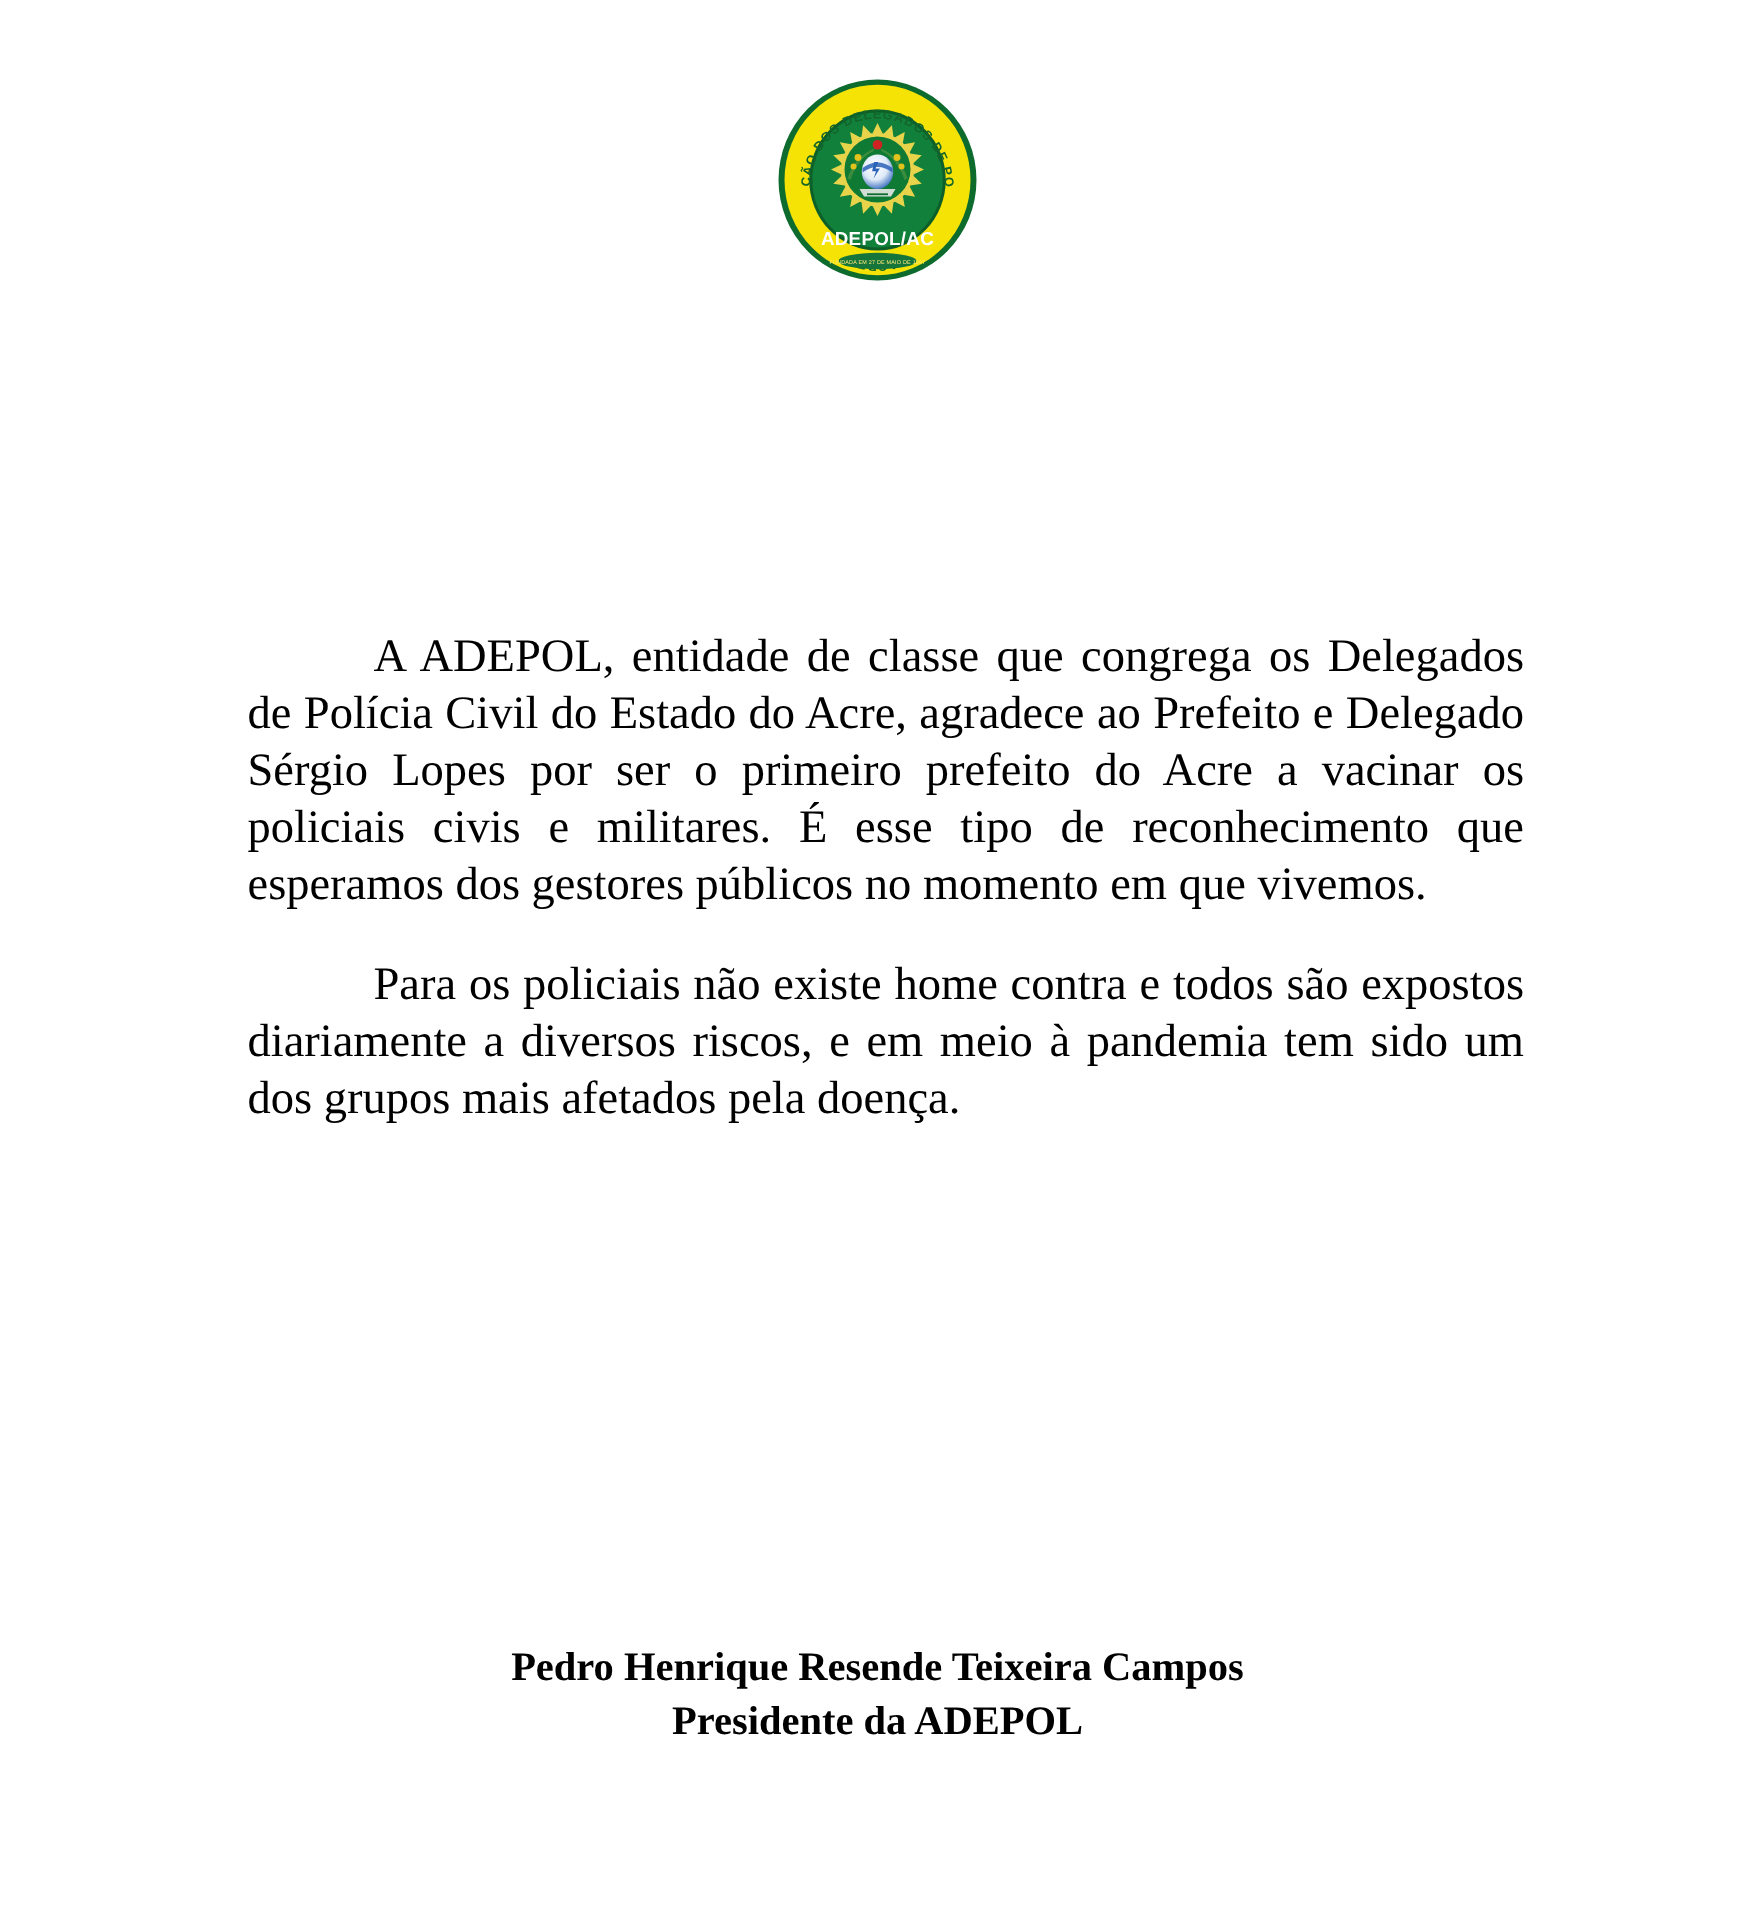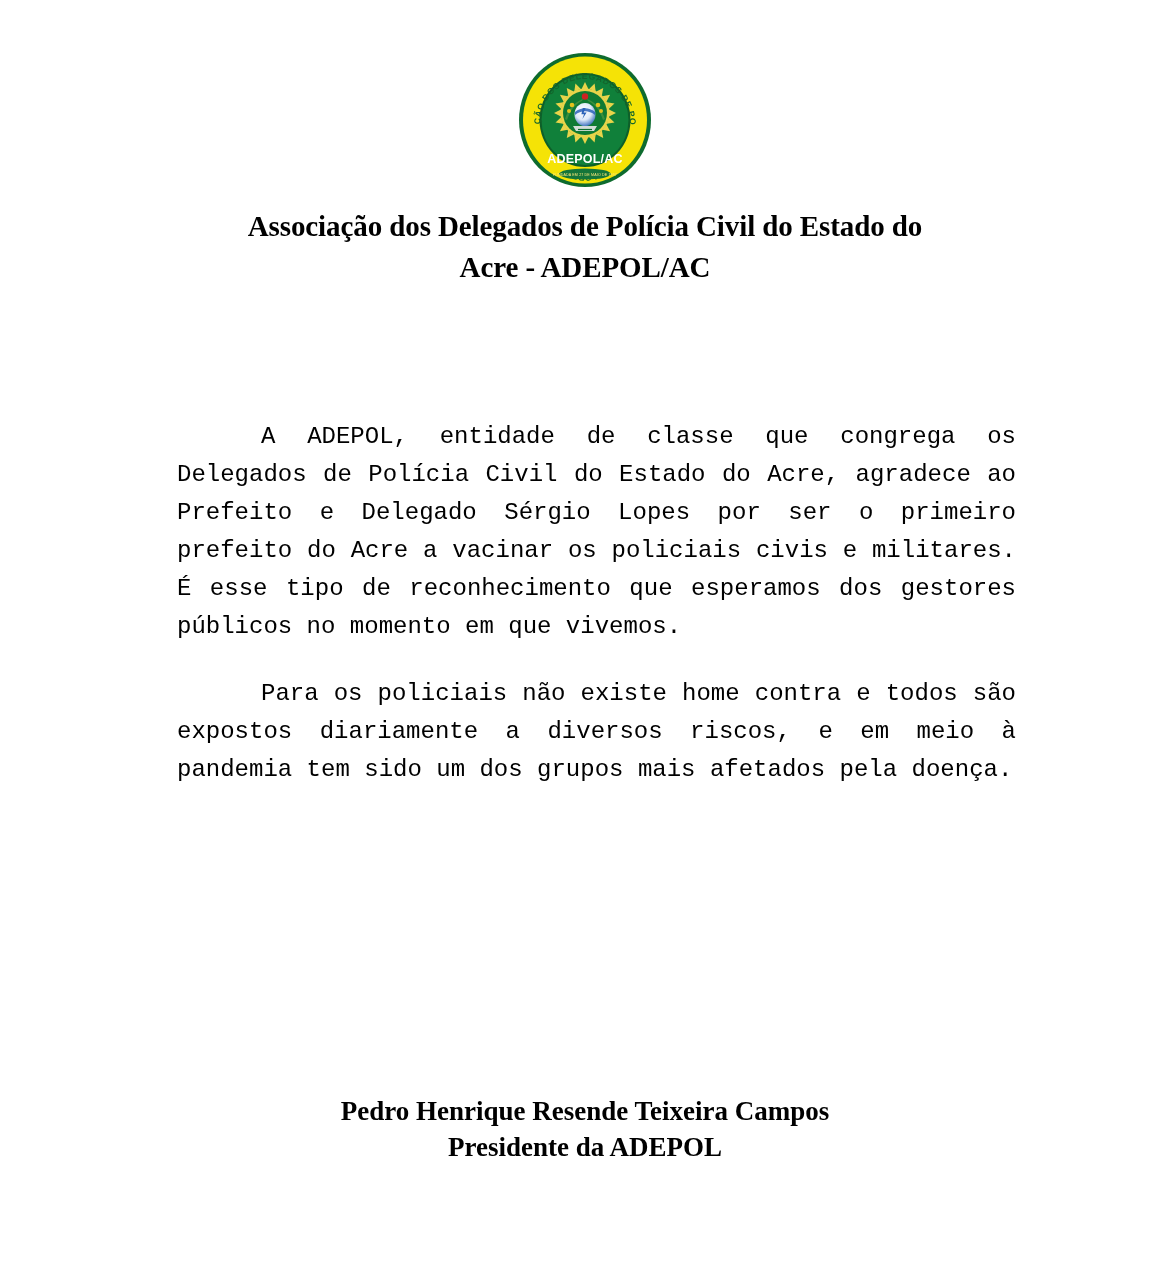--- a/index.html
+++ b/index.html
@@ -55,28 +55,27 @@
   .doc-title .tl { display: block; }
 
   
   .body-block {
     position: absolute;
     top: 418px;
     left: 165px;
     width: 851px;
   }
   .para {
-    margin: 0 0 21px 12px;
+    margin: 0 0 21px 0;
     text-align: justify;
     text-justify: inter-word;
     text-indent: 84px;
-    font-size: 24px;
+    font-size: 31px;
     line-height: 38px;
     hyphens: none;
-    font-family: Liberation Mono, monospace;
   }
   .para:last-child { margin-bottom: 0; }
   .para.p2 { margin-top: 29px; }
   .para.p3 { margin-top: 29px; }
 
   
   .sign-block {
     position: absolute;
     top: 1093px;
     left: 150px;
@@ -173,24 +172,20 @@
         </g>
 
         <text x="67" y="111" text-anchor="middle" font-family="Liberation Sans, sans-serif" font-size="12.5" font-weight="bold" fill="#ffffff" letter-spacing="0.2">ADEPOL/AC</text>
 
         <ellipse cx="67" cy="122" rx="26" ry="5.5" fill="#15753a"></ellipse>
         <text x="67" y="124" text-anchor="middle" font-family="Liberation Sans, sans-serif" font-size="3.6" fill="#ffe97a" letter-spacing="0.15">FUNDADA EM 27 DE MAIO DE 1997</text>
       </svg>
     </div>
   </div>
 
-  <div class="doc-title">
-    <span class="tl">Associação dos Delegados de Polícia Civil do Estado do</span>
-    <span class="tl">Acre - ADEPOL/AC</span>
-  </div>
 
   <div class="body-block">
     <p class="para p1">A ADEPOL, entidade de classe que congrega os Delegados de Polícia Civil do Estado do Acre, agradece ao Prefeito e Delegado Sérgio Lopes por ser o primeiro prefeito do Acre a vacinar os policiais civis e militares. É esse tipo de reconhecimento que esperamos dos gestores públicos no momento em que vivemos.</p>
     <p class="para p3">Para os policiais não existe home contra e todos são expostos diariamente a diversos riscos, e em meio à pandemia tem sido um dos grupos mais afetados pela doença.</p>
   </div>
 
   <div class="sign-block">
     <span class="sline">Pedro Henrique Resende Teixeira Campos</span>
     <span class="sline">Presidente da ADEPOL</span>
   </div>

